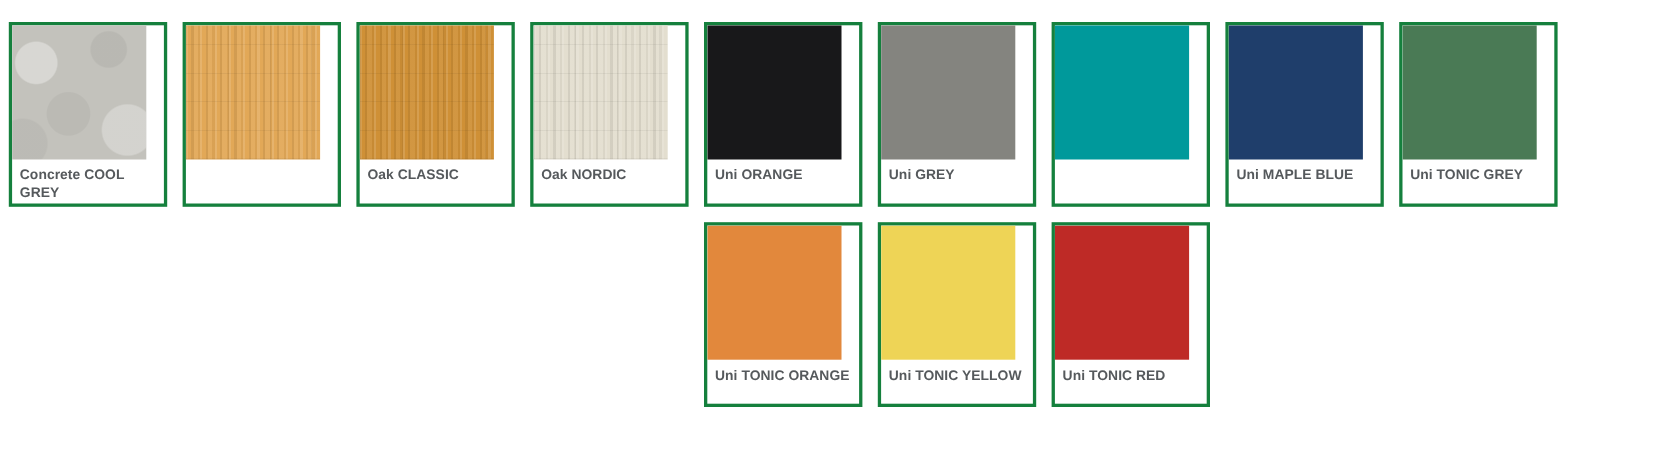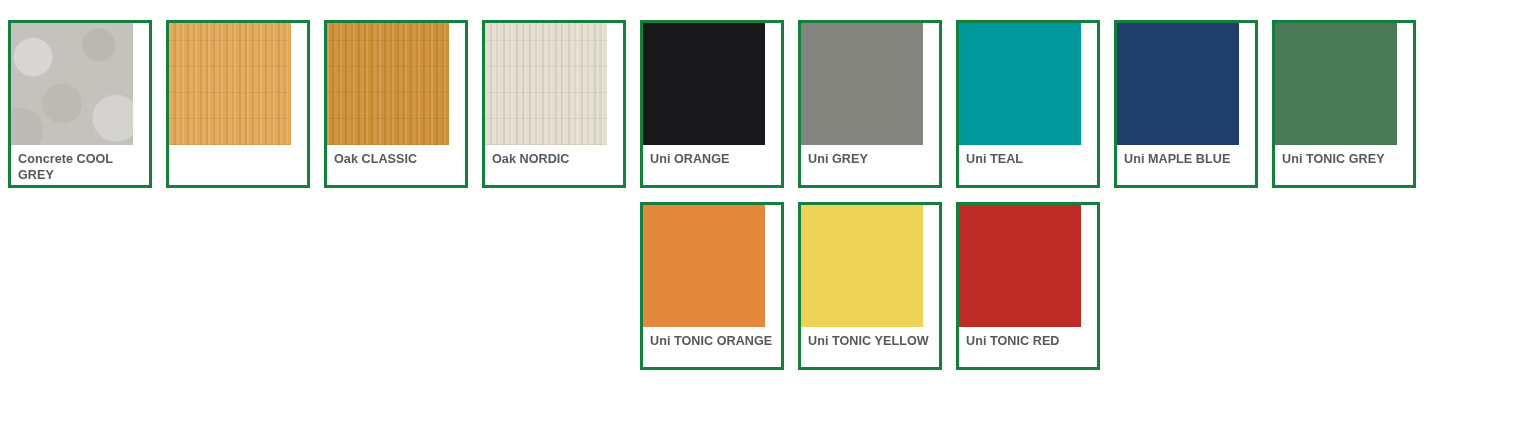--- a/index.html
+++ b/index.html
@@ -129,21 +129,20 @@
     <div class="swatch-card">
       <div class="swatch-tile" title="Uni BLACK" style="background-color: rgb(24, 24, 26);"></div>
       <div class="swatch-label">Uni ORANGE</div>
     </div>
     <div class="swatch-card">
       <div class="swatch-tile" title="Uni GREY" style="background-color: rgb(132, 132, 127);"></div>
       <div class="swatch-label">Uni GREY</div>
     </div>
     <div class="swatch-card">
       <div class="swatch-tile" title="Uni TEAL" style="background-color: rgb(0, 153, 155);"></div>
-      <div class="swatch-label">Uni TEAL</div>
     </div>
     <div class="swatch-card">
       <div class="swatch-tile" title="Uni TONIC BLUE" style="background-color: rgb(31, 62, 107);"></div>
       <div class="swatch-label">Uni MAPLE BLUE</div>
     </div>
     <div class="swatch-card">
       <div class="swatch-tile" title="Uni TONIC GREEN" style="background-color: rgb(74, 122, 85);"></div>
       <div class="swatch-label">Uni TONIC GREY</div>
     </div>
     <div class="swatch-card" style="visibility: hidden; border: none;"></div>

